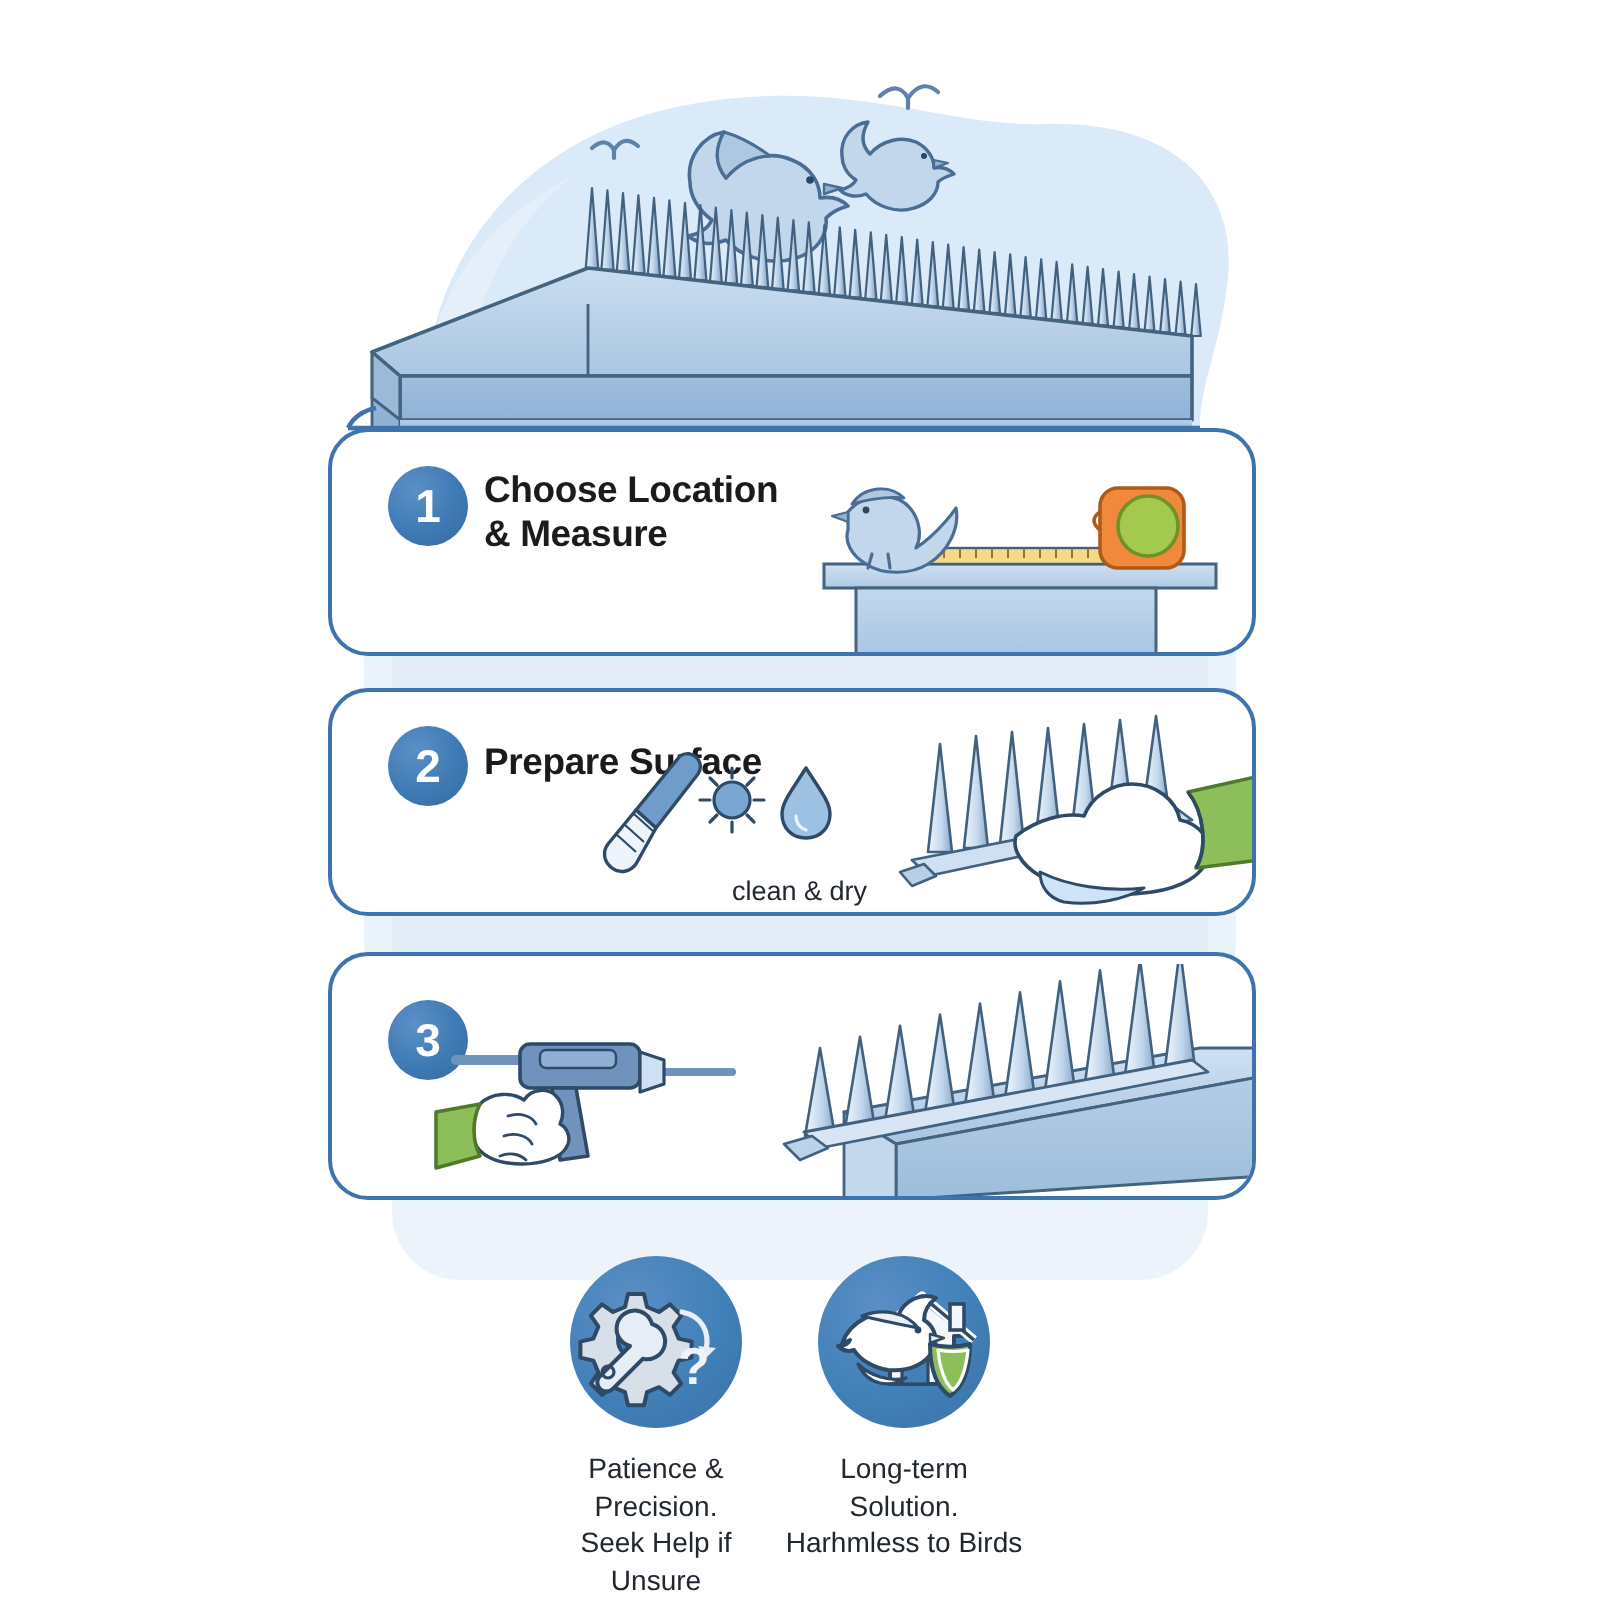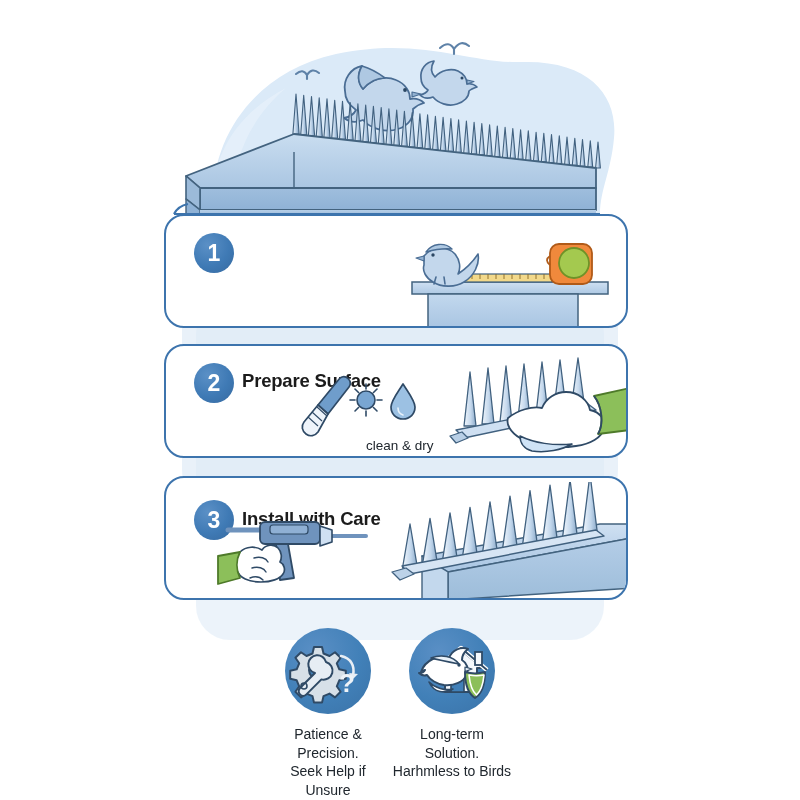--- a/index.html
+++ b/index.html
@@ -207,20 +207,22 @@
 
       <path d="M294 152 L294 188" stroke="#43637f" stroke-width="1.4" fill="none"></path>
 
       <path d="M174 214 L600 214" stroke="#3d74ad" stroke-width="2.2" fill="none"></path>
       <path d="M174 214 q4 -8 14 -10" stroke="#3d74ad" stroke-width="2.2" fill="none"></path>
     </g>
   </svg>
 
   <div class="card" id="card1">
     <div class="badge">1</div>
+    <div class="card-title">Choose Location
+&amp; Measure</div>
 
     <svg style="position:absolute;left:236px;top:6px;" width="230" height="106" viewBox="0 0 230 106">
       <defs>
         <linearGradient id="deskTop1" x1="0" y1="0" x2="0" y2="1">
           <stop offset="0%" stop-color="#cfe0f2"></stop>
             <stop offset="100%" stop-color="#aec9e4"></stop>
         </linearGradient>
         <linearGradient id="deskFace1" x1="0" y1="0" x2="0" y2="1">
           <stop offset="0%" stop-color="#c2d8ee"></stop>
             <stop offset="100%" stop-color="#a9c5e2"></stop>
@@ -334,21 +336,20 @@
                c-10 -6 -14 -14 -12 -20 Z" fill="#ffffff" stroke="#2f4a66" stroke-width="1.8" stroke-linejoin="round"></path>
       <path d="M72 88 c14 7 34 10 52 8 c-10 6 -26 9 -40 7 c-8 -2 -12 -8 -12 -15 Z" fill="#cfe3f6" stroke="#2f4a66" stroke-width="1.5" stroke-linejoin="round"></path>
 
       <path d="M146 48 L182 40 L182 82 L150 86 c6 -10 4 -28 -4 -38 Z" fill="#8cbf5a" stroke="#4e7a2a" stroke-width="1.8" stroke-linejoin="round"></path>
       <path d="M146 48 c8 10 10 28 4 38" fill="none" stroke="#2f4a66" stroke-width="1.8"></path>
     </svg>
   </div>
 
   <div class="card" id="card3">
     <div class="badge">3</div>
-    <div class="card-title">Install with Care</div>
 
     <svg style="position:absolute;left:44px;top:38px;" width="160" height="82" viewBox="0 0 160 82">
 
       <path d="M18 14 h34" stroke="#6f93bd" stroke-width="5" stroke-linecap="round" fill="none"></path>
       <path d="M118 20 h38" stroke="#6f93bd" stroke-width="4" stroke-linecap="round" fill="none"></path>
 
       <rect x="50" y="6" width="60" height="22" rx="5" fill="#6f93bd" stroke="#2f4a66" stroke-width="1.8"></rect>
       <rect x="60" y="9" width="38" height="9" rx="3" fill="#8fb0d4" stroke="#2f4a66" stroke-width="1.2"></rect>
 
       <path d="M110 10 l12 4 l0 12 l-12 4 Z" fill="#cfe0f2" stroke="#2f4a66" stroke-width="1.6" stroke-linejoin="round"></path>

